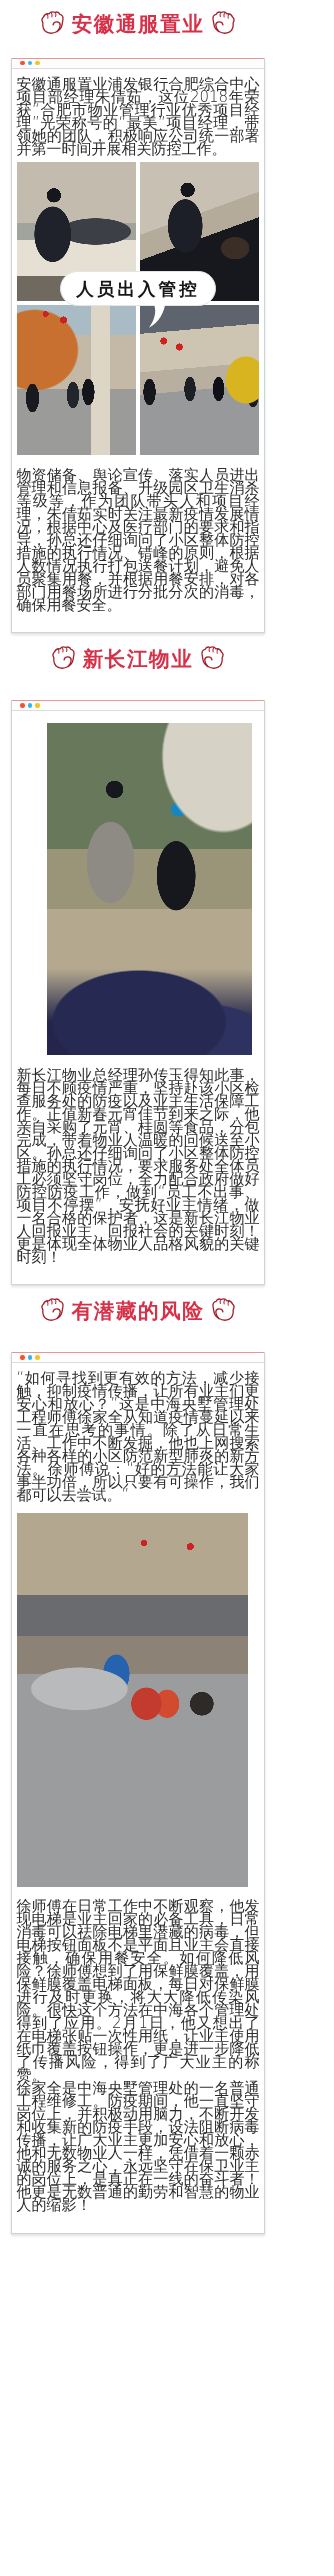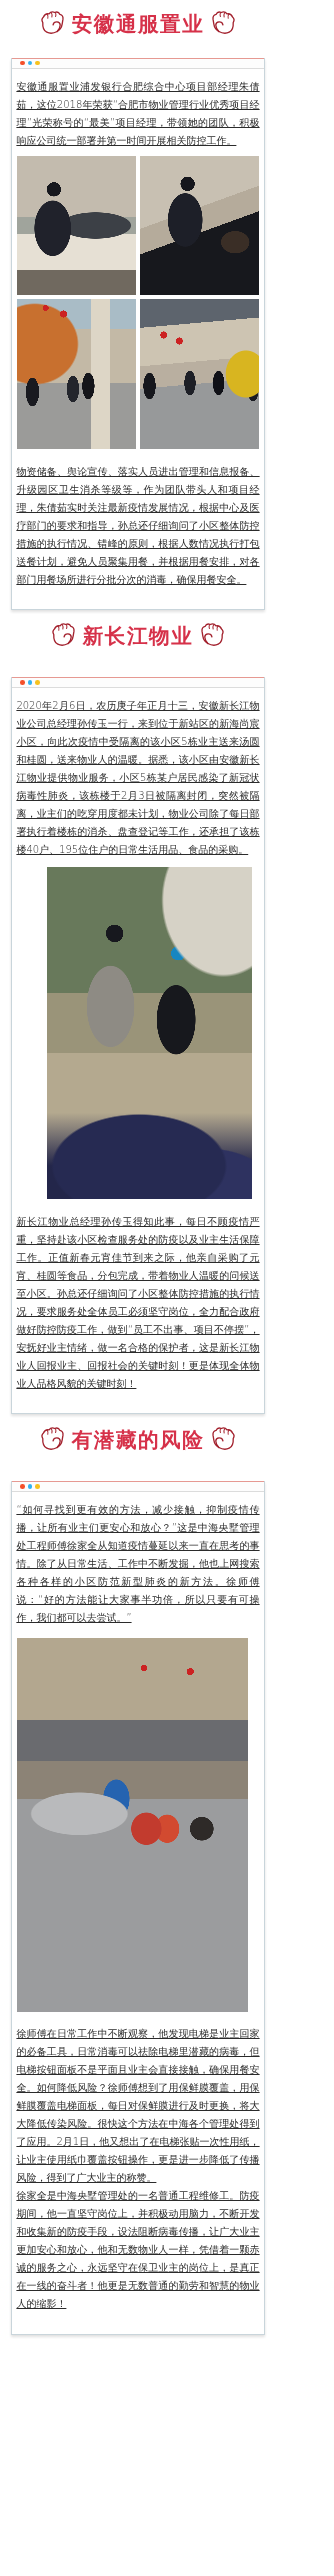--- a/index.html
+++ b/index.html
@@ -51,27 +51,26 @@
     display:flex;align-items:center;gap:3.1px;
     padding-left:8.2px;
   }
   .dot{width:4.6px;height:4.6px;border-radius:50%}
   .dot-red{background:var(--dot-red,#f4502a)}
   .dot-blue{background:var(--dot-blue,#34b3ef)}
   .dot-yellow{background:var(--dot-yellow,#f7c21f)}
   .card-body{padding:4.1px 4.6px 20.6px}
 
   .para{
-    font-size:10px;
-    line-height:18px;
+    font-size:15px;
+    line-height:13px;
     text-align:justify;
     color:var(--body-text,#2b2b2b);
     margin-top:5.2px;
     font-weight:300;
-    text-decoration:underline;
   }
   .para.after-photo{margin-top:13.4px}
 
   
   .collage{
     position:relative;
     margin:6.2px 1px 0;
     display:grid;
     grid-template-columns:1fr 1fr;
     gap:4.1px;
@@ -181,20 +180,26 @@
       <span class="dot dot-yellow"></span>
     </div>
     <div class="card-body">
       <p class="para">安徽通服置业浦发银行合肥综合中心项目部经理朱倩茹，这位2018年荣获“合肥市物业管理行业优秀项目经理”光荣称号的“最美”项目经理，带领她的团队，积极响应公司统一部署并第一时间开展相关防控工作。</p>
 
       <div class="collage">
         <div class="ph ph-a"></div>
         <div class="ph ph-b"></div>
         <div class="ph ph-c"></div>
         <div class="ph ph-d"></div>
+        <div class="bubble">
+          <span>人员出入管控</span>
+          <svg class="bubble-tail" viewBox="0 0 40 58">
+            <path class="tail-fill" d="M8 0 C16 18 14 34 0 54 C20 44 32 22 34 0 Z"></path>
+          </svg>
+        </div>
       </div>
 
       <p class="para after-photo">物资储备、舆论宣传、落实人员进出管理和信息报备、升级园区卫生消杀等级等，作为团队带头人和项目经理，朱倩茹实时关注最新疫情发展情况，根据中心及医疗部门的要求和指导，孙总还仔细询问了小区整体防控措施的执行情况、错峰的原则，根据人数情况执行打包送餐计划，避免人员聚集用餐，并根据用餐安排，对各部门用餐场所进行分批分次的消毒，确保用餐安全。</p>
     </div>
   </div>
 
   <div class="section-header later">
     <svg class="fist fist-left" viewBox="0 0 72 72">
       <g fill="#fff" stroke="#a3222e" stroke-width="3.2" stroke-linejoin="round" stroke-linecap="round">
         <path d="M12 30 Q8 22 15 17 Q20 8 29 11 Q35 4 43 9 Q52 6 55 15 Q63 18 61 27 L58 38 Q55 50 44 55 Q30 61 19 54 Q9 48 12 30 Z"></path>
@@ -212,21 +217,20 @@
     </svg>
   </div>
 
   <div class="card">
     <div class="card-titlebar">
       <span class="dot dot-red"></span>
       <span class="dot dot-blue"></span>
       <span class="dot dot-yellow"></span>
     </div>
     <div class="card-body">
-      <p class="para">2020年2月6日，农历庚子年正月十三，安徽新长江物业公司总经理孙传玉一行，来到位于新站区的新海尚宸小区，向此次疫情中受隔离的该小区5栋业主送来汤圆和桂圆，送来物业人的温暖。据悉，该小区由安徽新长江物业提供物业服务，小区5栋某户居民感染了新冠状病毒性肺炎，该栋楼于2月3日被隔离封闭，突然被隔离，业主们的吃穿用度都未计划，物业公司除了每日部署执行着楼栋的消杀、盘查登记等工作，还承担了该栋楼40户、195位住户的日常生活用品、食品的采购。</p>
       <div class="photo-bags"></div>
       <p class="para after-photo">新长江物业总经理孙传玉得知此事，每日不顾疫情严重，坚持赴该小区检查服务处的防疫以及业主生活保障工作。正值新春元宵佳节到来之际，他亲自采购了元宵、桂圆等食品，分包完成，带着物业人温暖的问候送至小区。孙总还仔细询问了小区整体防控措施的执行情况，要求服务处全体员工必须坚守岗位，全力配合政府做好防控防疫工作，做到“员工不出事、项目不停摆”，安抚好业主情绪，做一名合格的保护者，这是新长江物业人回报业主、回报社会的关键时刻！更是体现全体物业人品格风貌的关键时刻！</p>
     </div>
   </div>
 
   <div class="section-header later">
     <svg class="fist fist-left" viewBox="0 0 72 72">
       <g fill="#fff" stroke="#a3222e" stroke-width="3.2" stroke-linejoin="round" stroke-linecap="round">
         <path d="M12 30 Q8 22 15 17 Q20 8 29 11 Q35 4 43 9 Q52 6 55 15 Q63 18 61 27 L58 38 Q55 50 44 55 Q30 61 19 54 Q9 48 12 30 Z"></path>
         <path d="M44 55 Q52 48 53 40 Q53 33 46 32 Q38 31 36 38" fill="none"></path>

